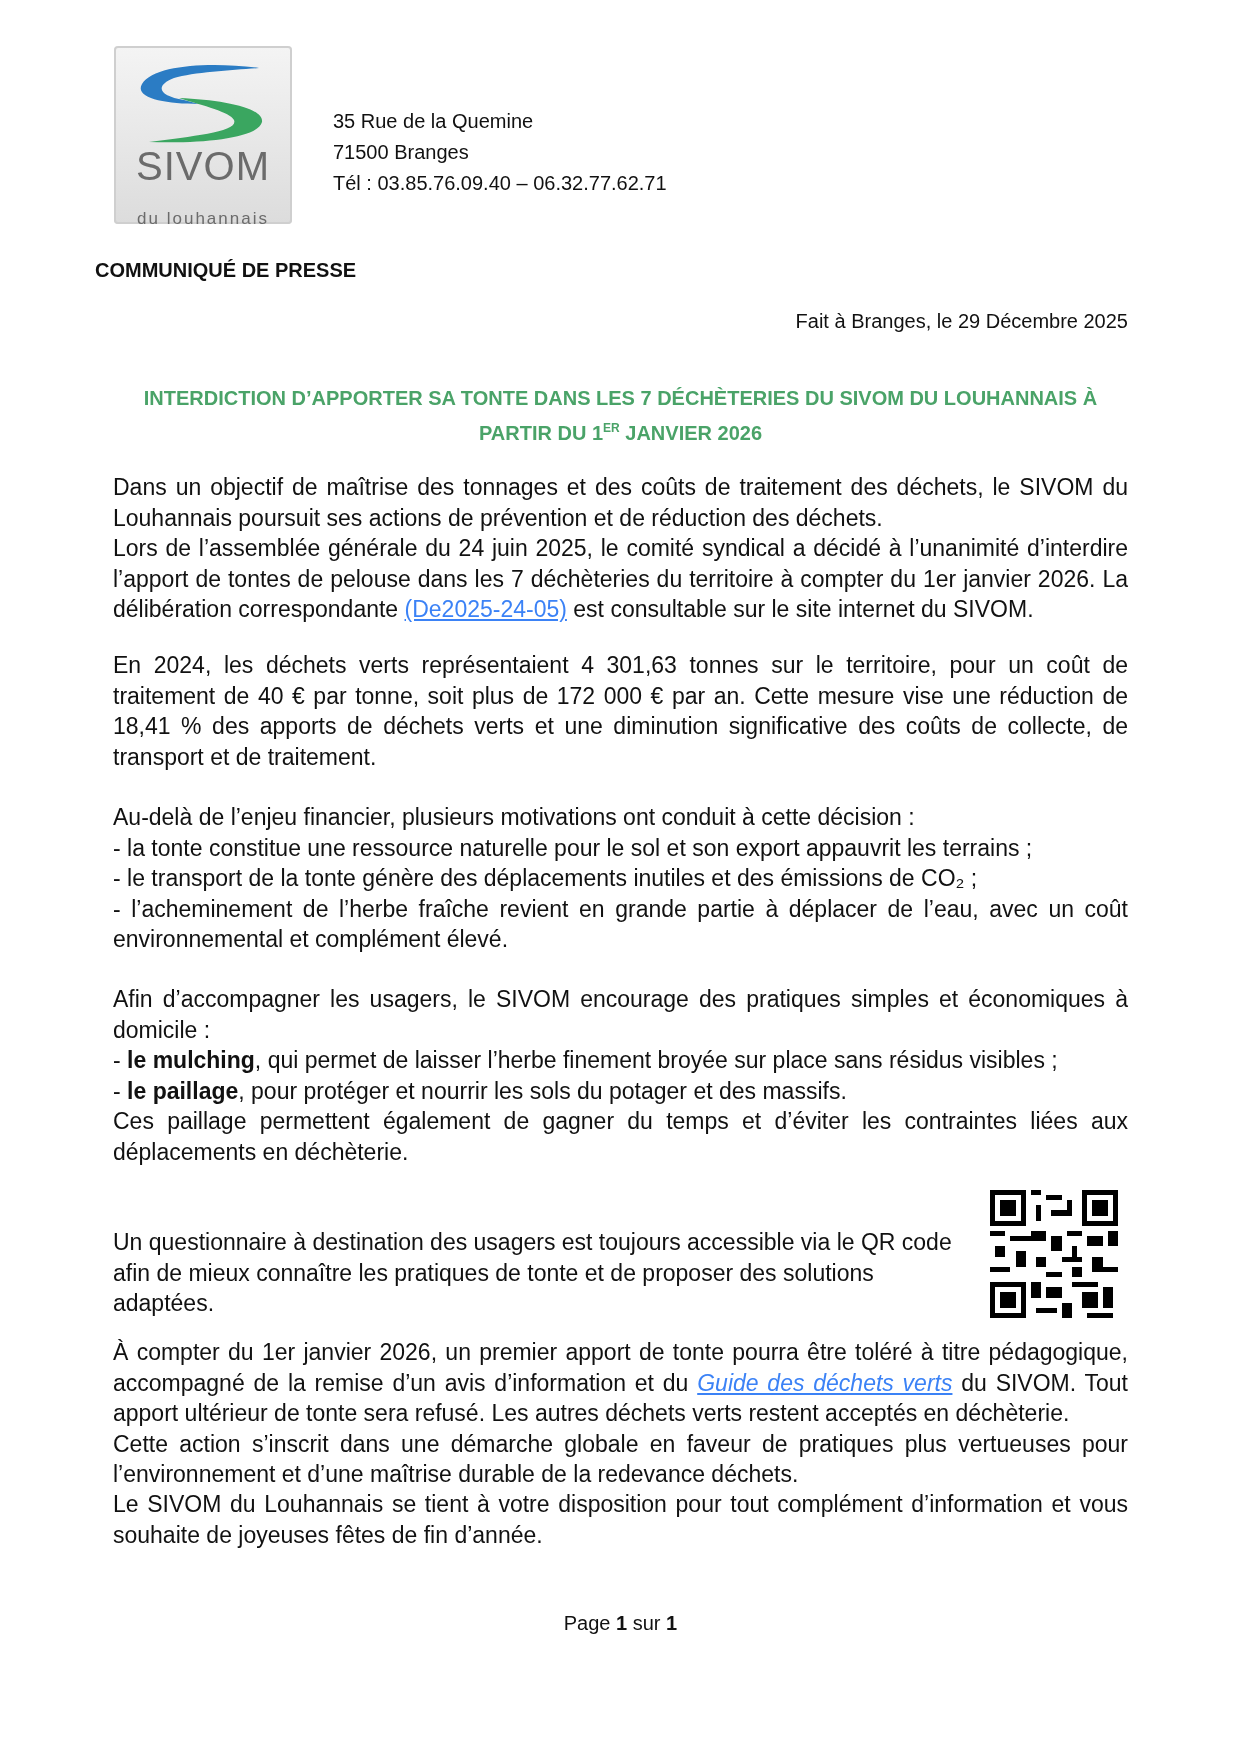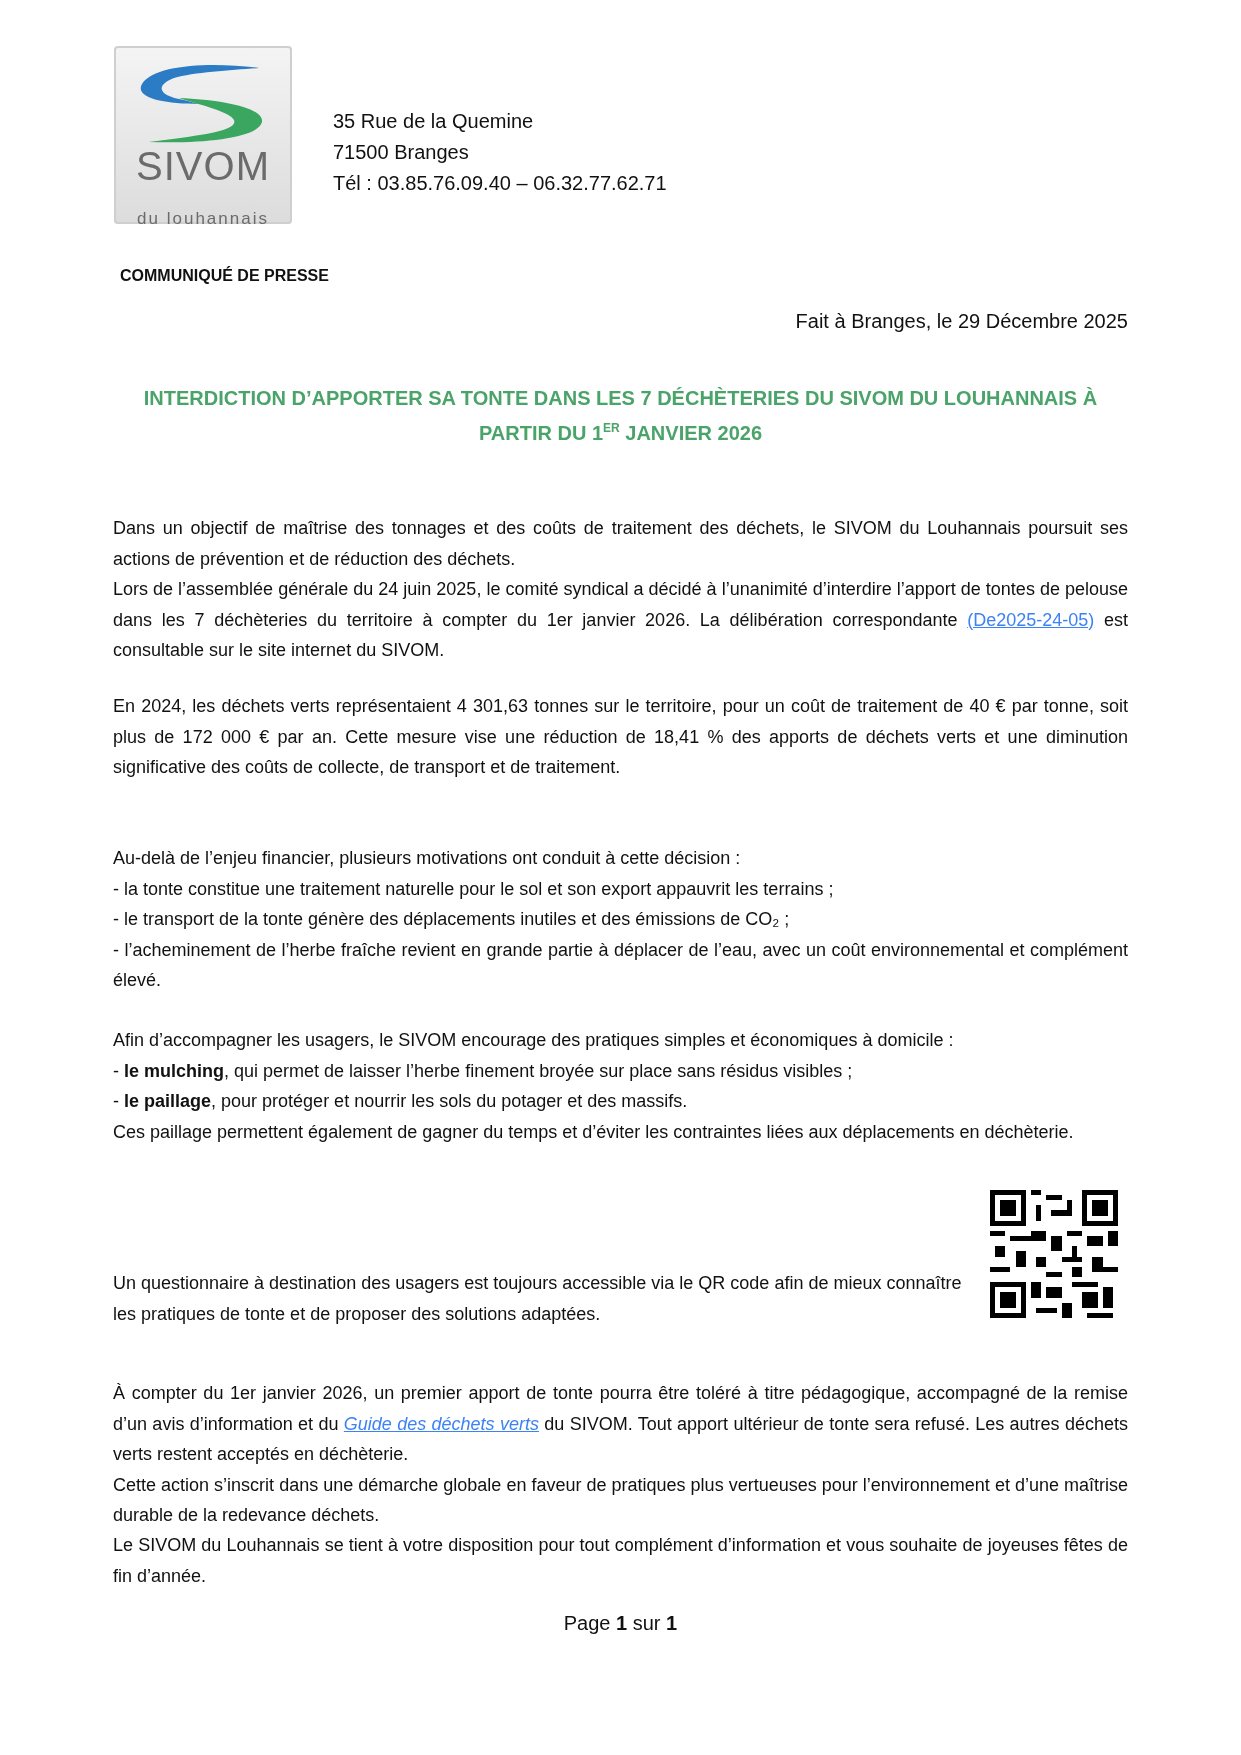--- a/index.html
+++ b/index.html
@@ -3,22 +3,22 @@
 <meta charset="utf-8">
 <style>
   html, body { margin:0; padding:0; background:#fff; }
   body { width:1241px; height:1755px; position:relative; font-family:"Liberation Sans", sans-serif; color:#111; overflow:hidden; }
   .logo { position:absolute; left:114px; top:46px; width:178px; height:178px; border-radius:4px;
           background:linear-gradient(#f4f4f4,#dcdcdc); box-shadow:inset 0 0 0 2px #cfcfcf; }
   .logo svg { position:absolute; left:10px; top:10px; }
   .logo .name { position:absolute; left:0; right:0; top:98px; text-align:center; font-size:40px; color:#6b6b6b; letter-spacing:1px; font-family:"Liberation Sans", sans-serif; }
   .logo .sub { position:absolute; left:0; right:0; top:146px; text-align:center; font-size:17px; color:#6b6b6b; letter-spacing:2px;margin-top:17px; }
   .addr { position:absolute; left:333px; top:106px; font-size:20px; line-height:31px; }
-  .p { position:absolute; left:113px; width:1015px; font-size:18px; line-height:30.5px; text-align:justify;margin-top:41px; }
-  .comm { position:absolute; left:120px; top:259px; font-size:16px; font-weight:bold;margin-top:8px; }
+  .p { position:absolute; left:113px; width:1015px; font-size:23px; line-height:30.5px; text-align:justify; }
+  .comm { position:absolute; left:95px; top:259px; font-size:20px; font-weight:bold; }
   .date { position:absolute; right:113px; top:310px; font-size:20px; }
   .title { position:absolute; left:113px; width:1015px; top:383px; text-align:center; color:#4aa368; font-weight:bold; font-size:20px; line-height:30px; }
   .title sup { font-size:12px; }
   a.link { color:#3b82f6; text-decoration:underline; }
   a.link.it { font-style:italic; }
   .qr { position:absolute; left:990px; top:1190px; width:128px; height:128px; }
   .footer { position:absolute; left:0; right:0; top:1612px; text-align:center; font-size:20px; }
   .lines span { display:block; }
 </style>
 </head>
@@ -49,21 +49,21 @@
 
 <div class="p" style="top:472px">
   <div>Dans un objectif de maîtrise des tonnages et des coûts de traitement des déchets, le SIVOM du Louhannais poursuit ses actions de prévention et de réduction des déchets.</div>
   <div><span>Lors de l’assemblée générale du 24 juin 2025, le comité syndical a décidé à l’unanimité d’interdire l’apport de tontes de pelouse dans les 7 déchèteries du territoire à compter du 1er janvier 2026. La délibération correspondante </span><a class="link">(De2025-24-05)</a><span> est consultable sur le site internet du SIVOM.</span></div>
 </div>
 
 <div class="p" style="top:650px">En 2024, les déchets verts représentaient 4 301,63 tonnes sur le territoire, pour un coût de traitement de 40 € par tonne, soit plus de 172 000 € par an. Cette mesure vise une réduction de 18,41 % des apports de déchets verts et une diminution significative des coûts de collecte, de transport et de traitement.</div>
 
 <div class="p" style="top:802px">
   <div>Au-delà de l’enjeu financier, plusieurs motivations ont conduit à cette décision :</div>
-  <div>- la tonte constitue une traitement naturelle pour le sol et son export appauvrit les terrains ;</div>
+  <div>- la tonte constitue une ressource naturelle pour le sol et son export appauvrit les terrains ;</div>
   <div>- le transport de la tonte génère des déplacements inutiles et des émissions de CO₂ ;</div>
   <div>- l’acheminement de l’herbe fraîche revient en grande partie à déplacer de l’eau, avec un coût environnemental et complément élevé.</div>
 </div>
 
 <div class="p" style="top:984px">
   <div>Afin d’accompagner les usagers, le SIVOM encourage des pratiques simples et économiques à domicile :</div>
   <div>- <b>le mulching</b><span>, qui permet de laisser l’herbe finement broyée sur place sans résidus visibles ;</span></div>
   <div>- <b>le paillage</b><span>, pour protéger et nourrir les sols du potager et des massifs.</span></div>
   <div>Ces paillage permettent également de gagner du temps et d’éviter les contraintes liées aux déplacements en déchèterie.</div>
 </div>

